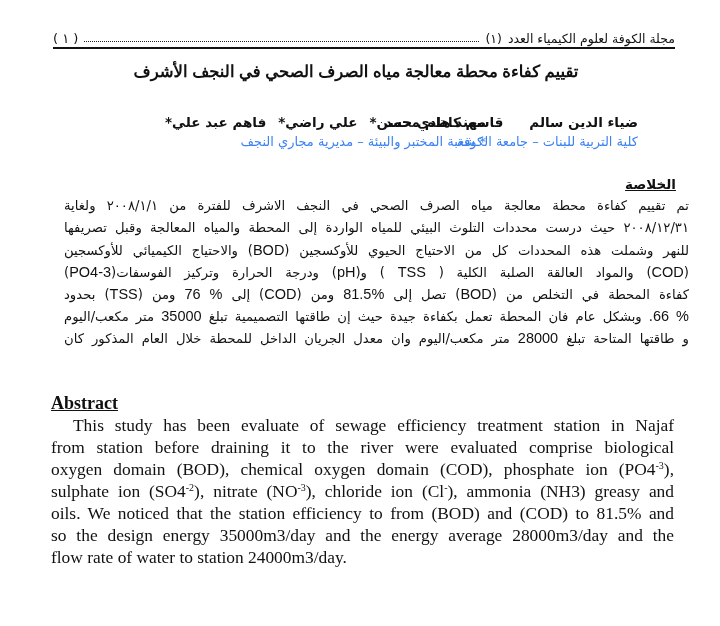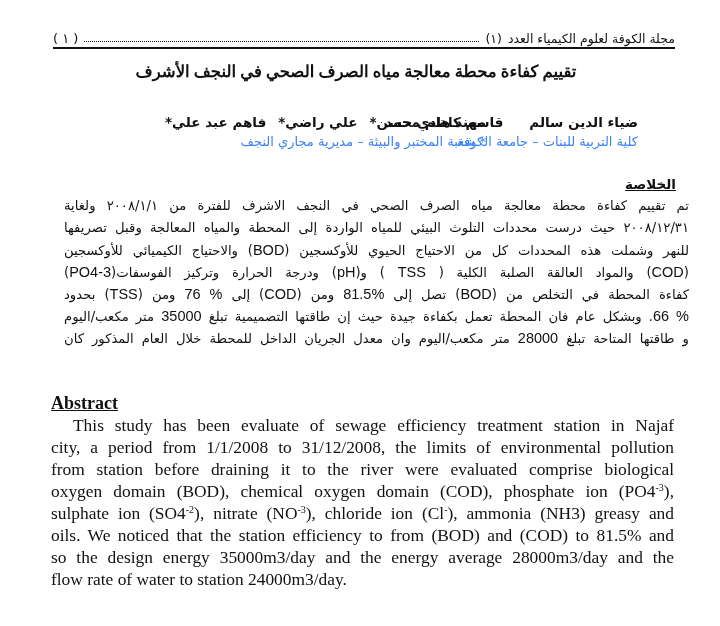--- a/index.html
+++ b/index.html
@@ -19,21 +19,21 @@
   }
   .running-head .pageno { flex: 0 0 auto; font-size: 13px; }
   .head-rule {
     position: absolute; left: 53px; top: 47px; width: 622px; height: 0;
     border-top: 2px solid #111;
   }
 
   
   .title {
     position: absolute; left: 0; top: 62px; width: 712px; text-align: center;
-    font-family: Liberation Serif, serif; font-weight: bold; font-size: 16.5px;
+    font-family: Liberation Sans, sans-serif; font-weight: bold; font-size: 16.5px;
     direction: rtl;
   }
 
   
   .authors {
     position: absolute; top: 114px; font-family: "DejaVu Sans", sans-serif;
     direction: rtl; white-space: nowrap;
   }
   .authors .names { font-weight: bold; font-size: 13.5px; height: 20px; margin-left: 44px; }
   .authors .aff { font-size: 13px; height: 20px; color: #3b82f6; }
@@ -108,21 +108,20 @@
       <span class="ar-line"><span>للنهر وشملت هذه المحددات كل من الاحتياج الحيوي للأوكسجين (</span><span class="ltr">BOD</span><span>) والاحتياج الكيميائي للأوكسجين</span></span>
       <span class="ar-line"><span>(</span><span class="ltr">COD</span><span>) والمواد العالقة الصلبة الكلية ( </span><span class="ltr">TSS</span><span> ) و(</span><span class="ltr">pH</span><span>) ودرجة الحرارة وتركيز الفوسفات(</span><span class="ltr">PO4-3</span><span>)</span></span>
       <span class="ar-line"><span>كفاءة المحطة في التخلص من (</span><span class="ltr">BOD</span><span>) تصل إلى </span><span class="ltr">81.5%</span><span> ومن (</span><span class="ltr">COD</span><span>) إلى </span><span class="ltr">76 %</span><span> ومن (</span><span class="ltr">TSS</span><span>) بحدود</span></span>
       <span class="ar-line"><span class="ltr">66 %</span><span>. وبشكل عام فان المحطة تعمل بكفاءة جيدة حيث إن طاقتها التصميمية تبلغ </span><span class="ltr">35000</span><span> متر مكعب/اليوم</span></span>
       <span class="ar-line"><span>و طاقتها المتاحة تبلغ </span><span class="ltr">28000</span><span> متر مكعب/اليوم وان معدل الجريان الداخل للمحطة خلال العام المذكور كان</span></span>
     </div>
 
   <div class="en-heading">Abstract</div>
   <div class="en-body">
     <span class="en-line first">This study has been evaluate of sewage efficiency treatment station in Najaf</span>
-    <span class="en-line">city, a period from 1/1/2008 to 31/12/2008, the limits of environmental pollution</span>
     <span class="en-line">from station before draining it to the river were evaluated comprise biological</span>
     <span class="en-line"><span>oxygen domain (BOD), chemical oxygen domain (COD), phosphate ion (PO4</span><sup>-3</sup><span>),</span></span>
     <span class="en-line"><span>sulphate ion (SO4</span><sup>-2</sup><span>), nitrate (NO</span><sup>-3</sup><span>), chloride ion (Cl</span><sup>-</sup><span>), ammonia (NH3) greasy and</span></span>
     <span class="en-line">oils. We noticed that the station efficiency to from (BOD) and (COD) to 81.5% and</span>
     <span class="en-line">so the design energy 35000m3/day and the energy average 28000m3/day and the</span>
     <span class="en-line last">flow rate of water to station 24000m3/day.</span>
   </div>
 
 </div>
 

